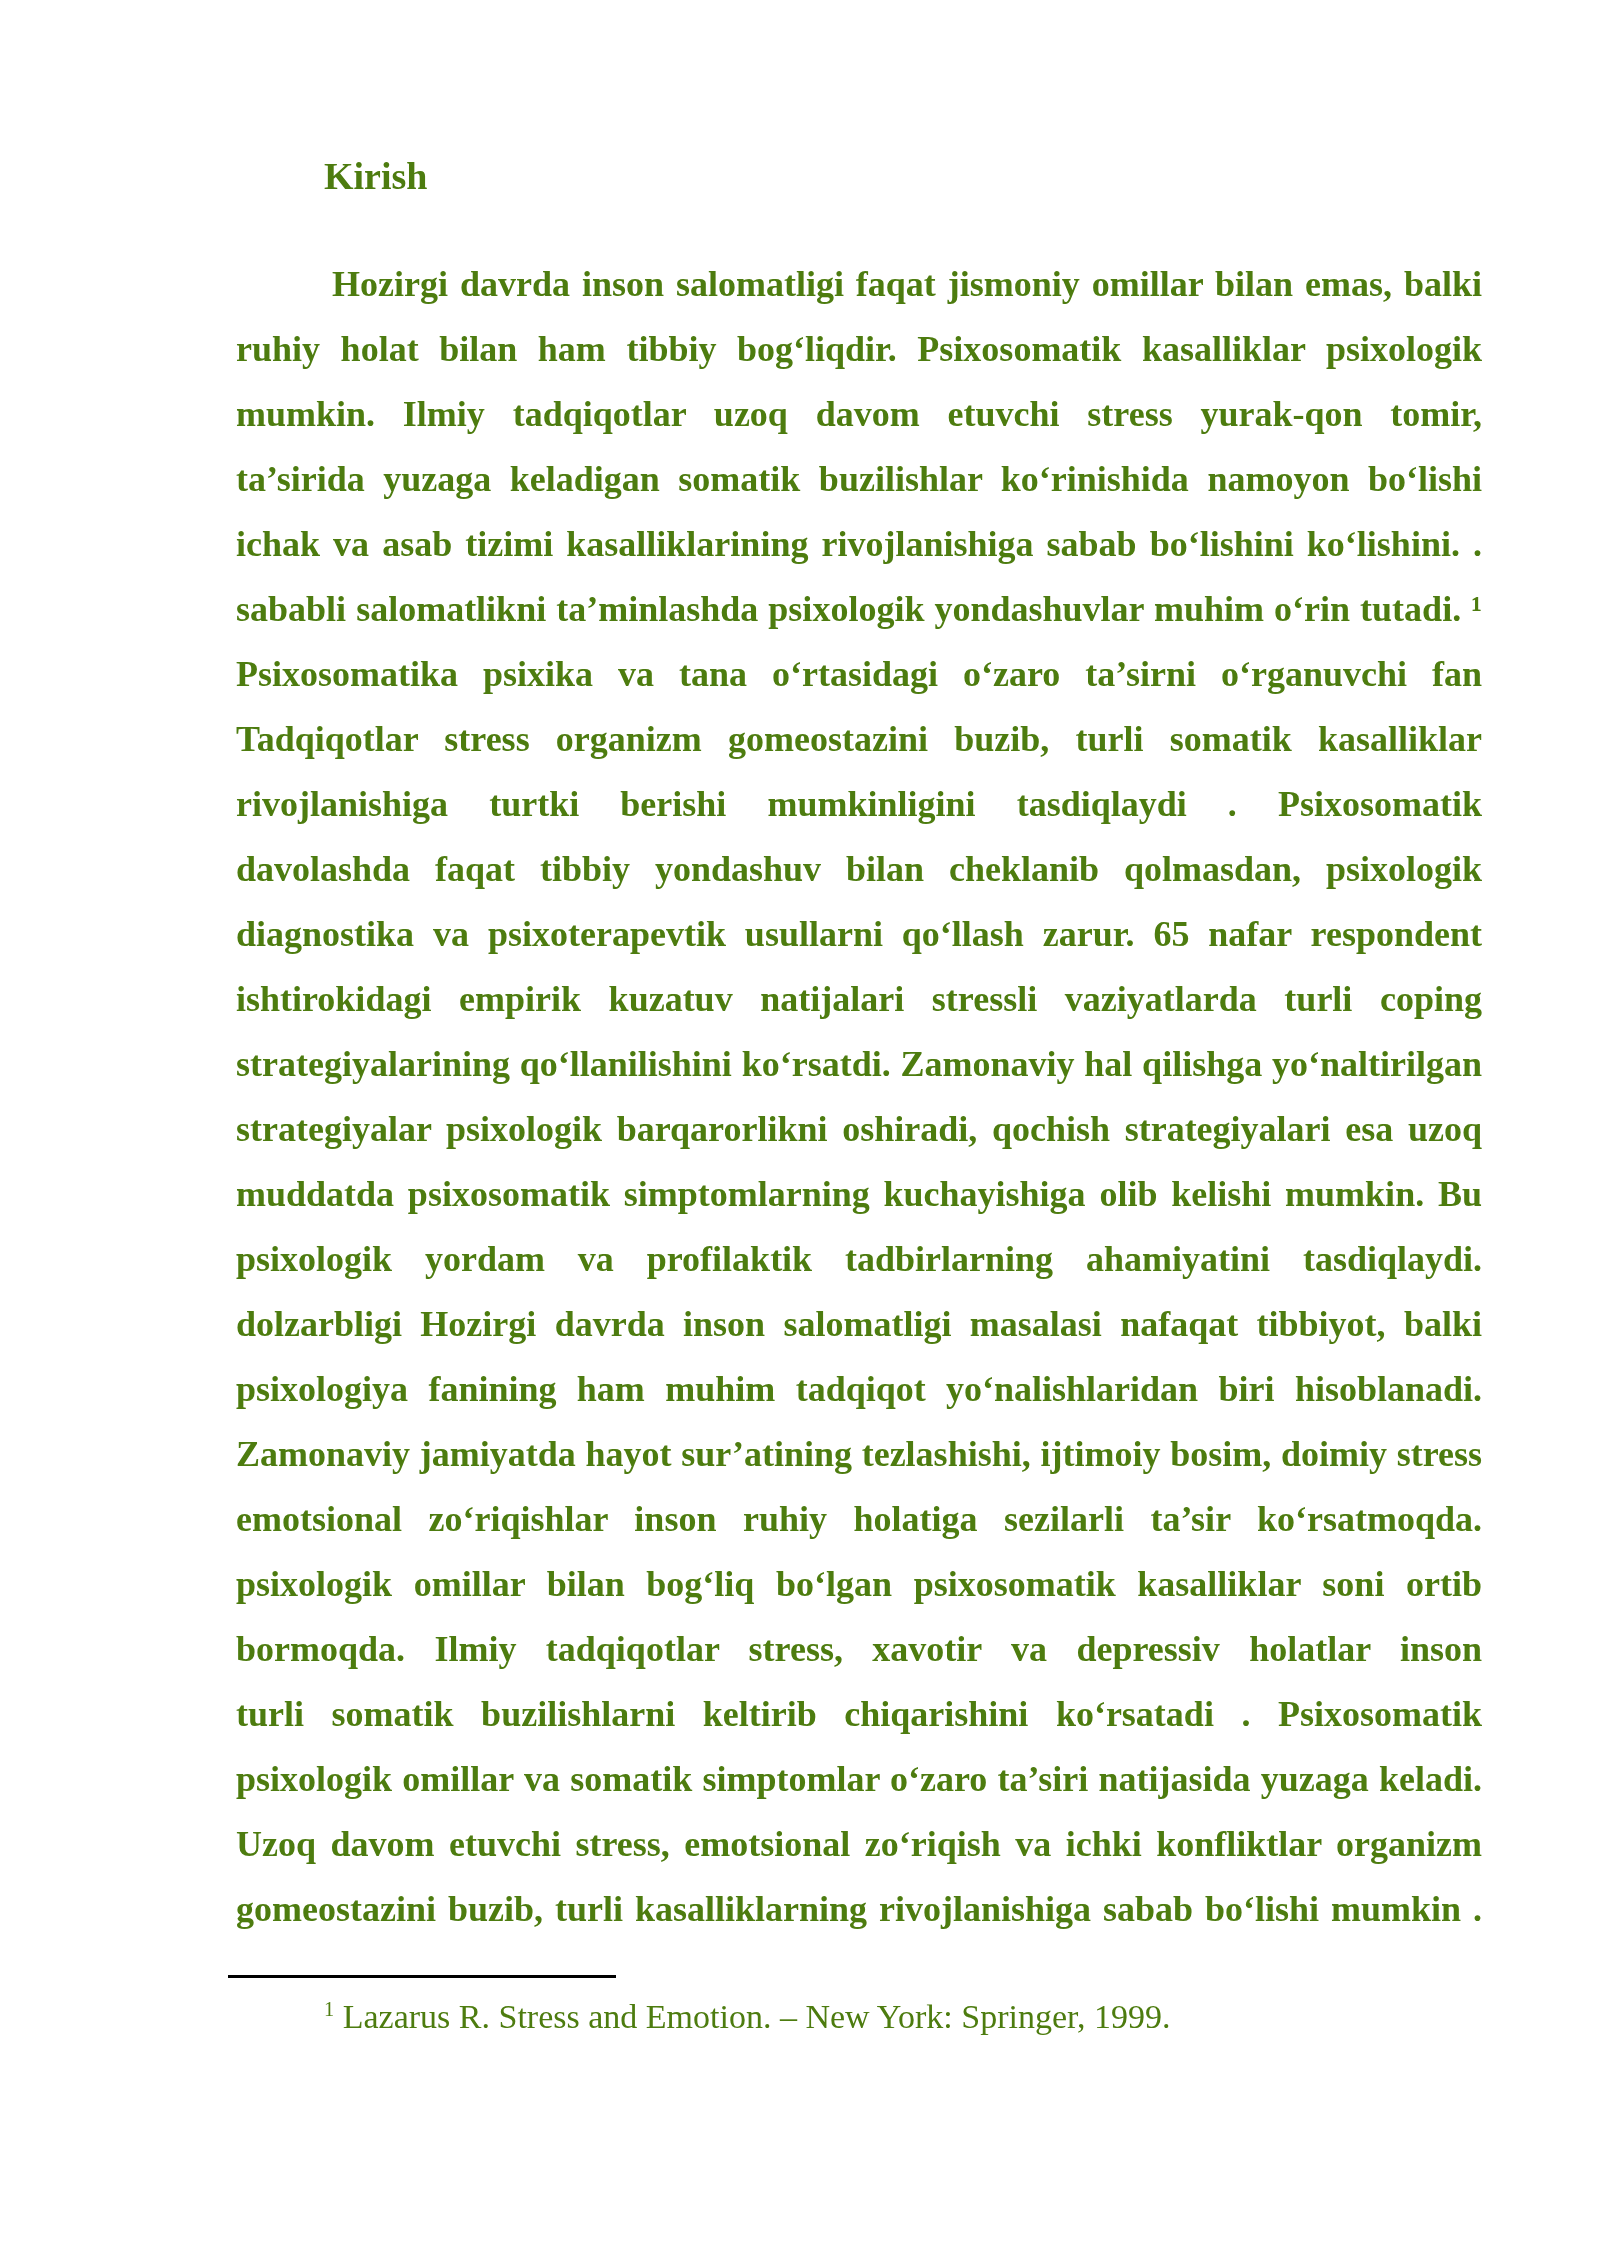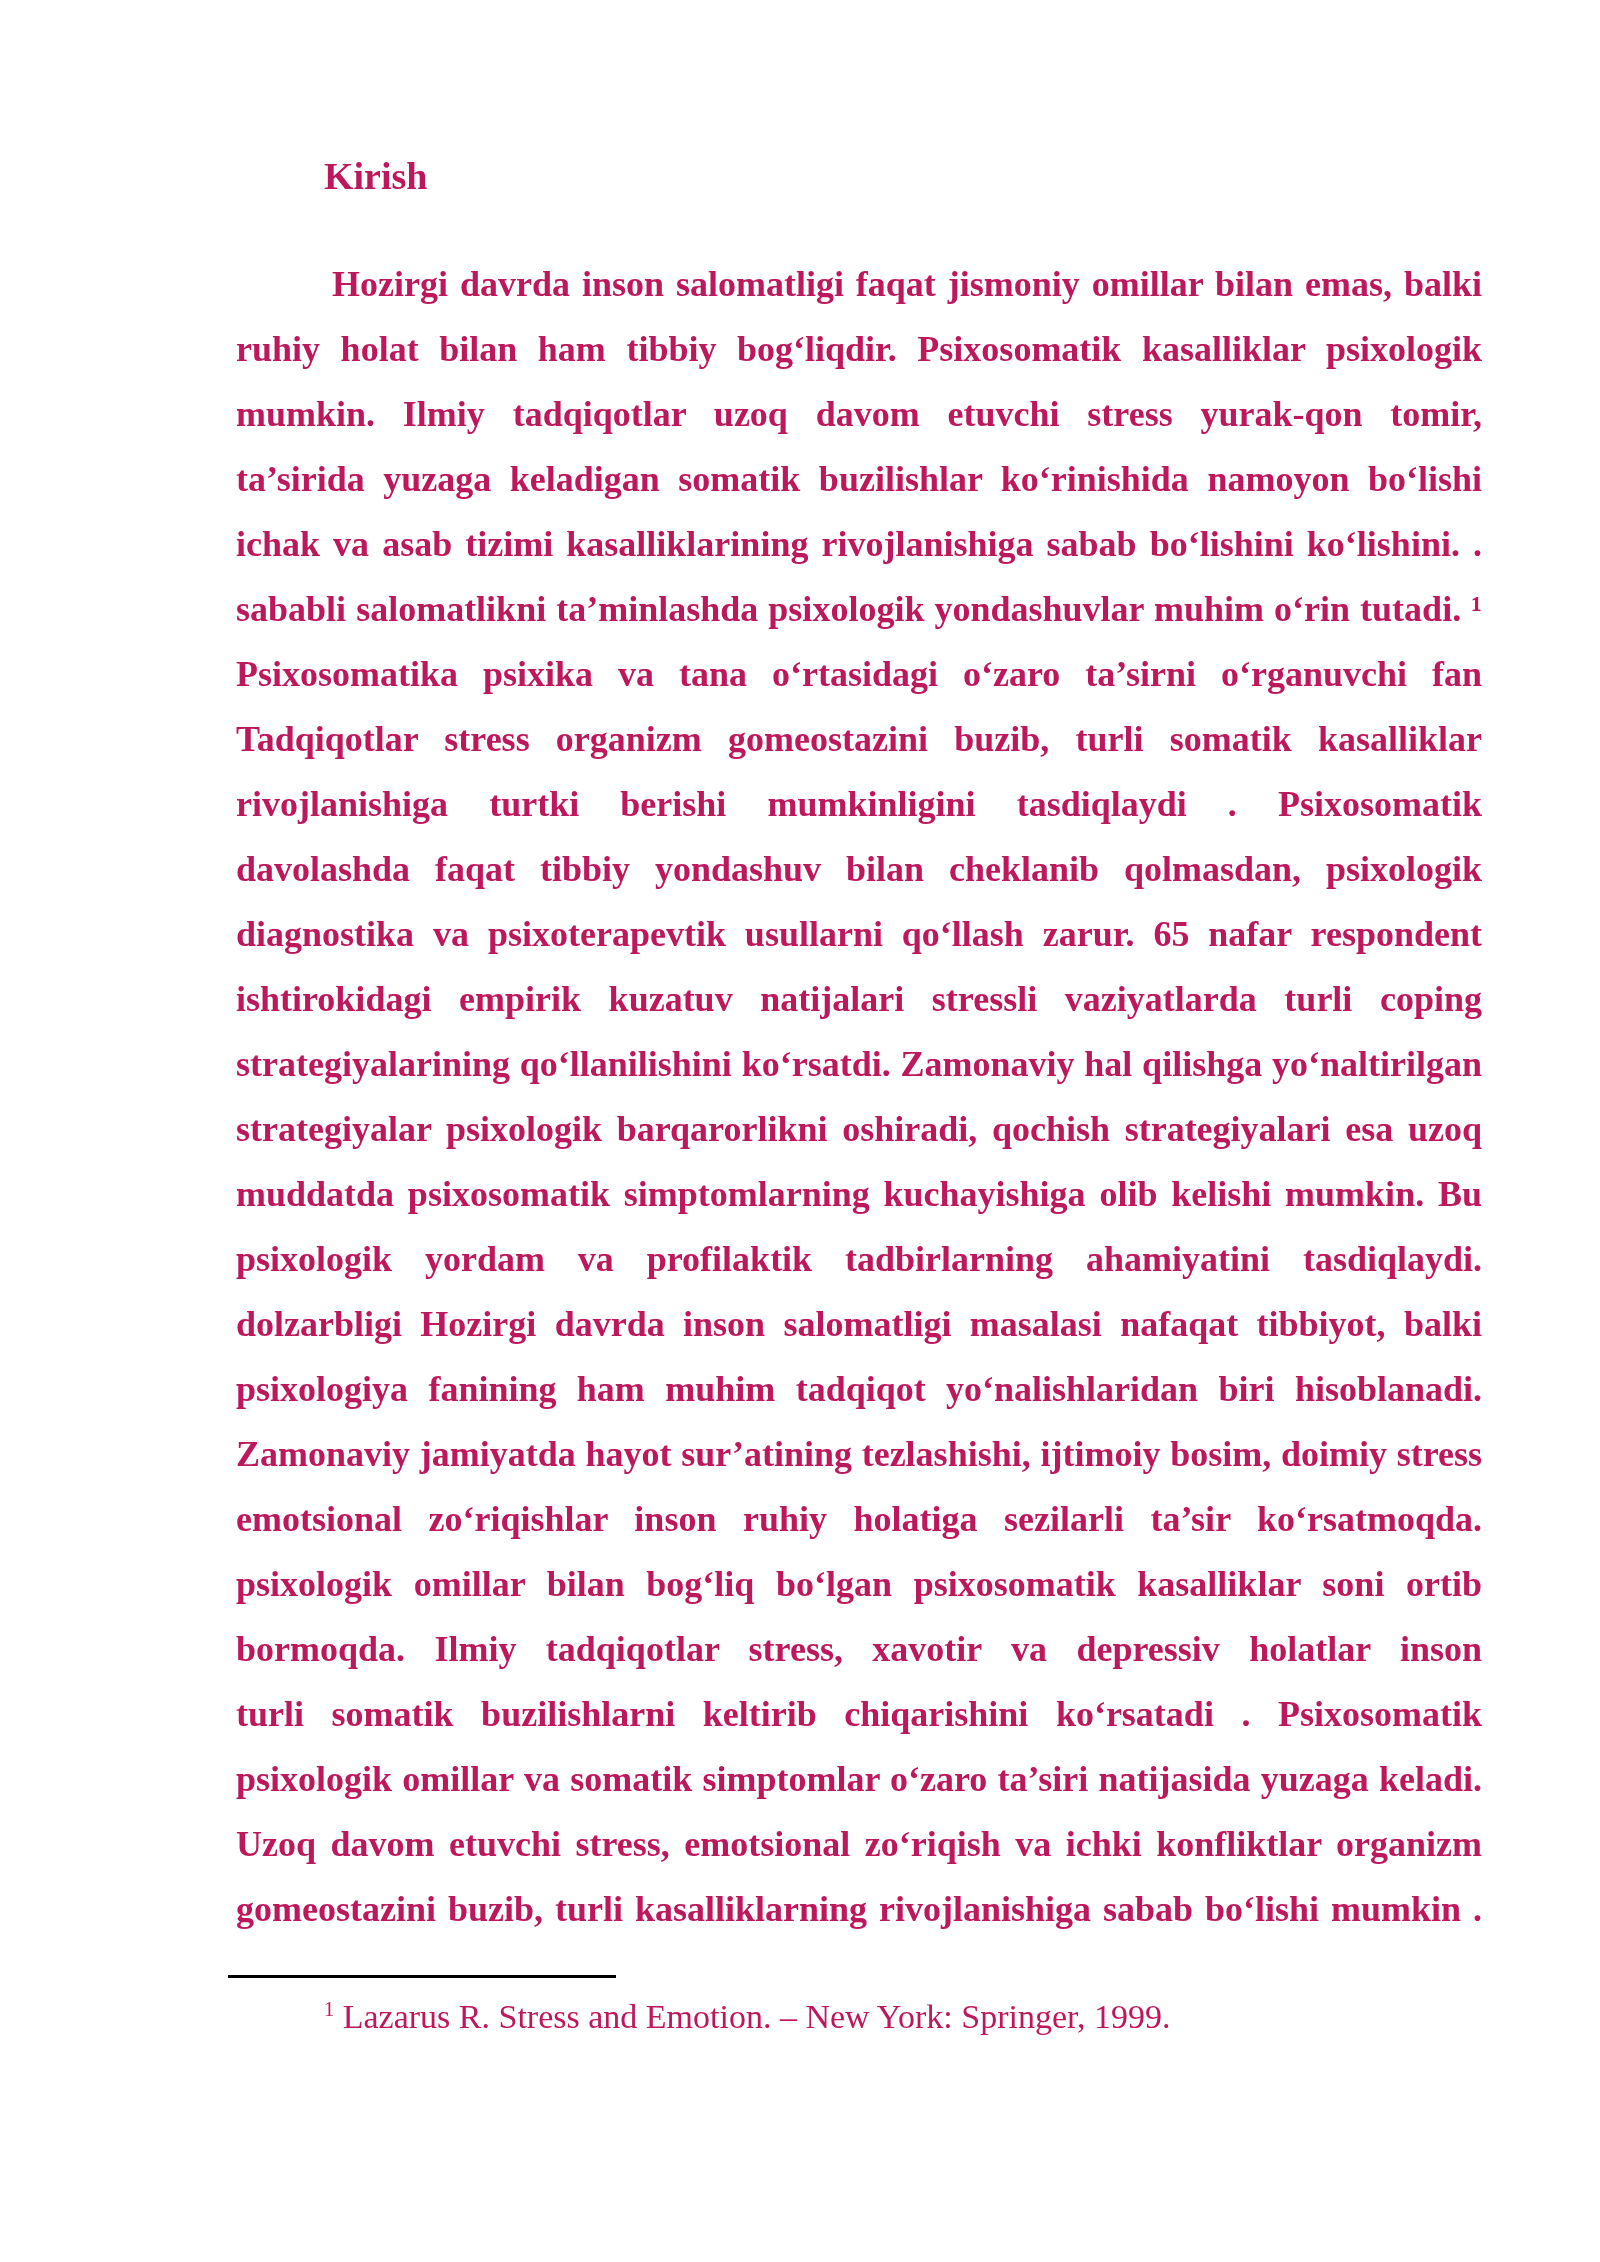--- a/index.html
+++ b/index.html
@@ -6,21 +6,21 @@
     margin: 0;
     padding: 0;
     background: #ffffff;
   }
   .page {
     position: relative;
     width: 1600px;
     height: 2262px;
     box-sizing: border-box;
     background: #ffffff;
-    color: #be185d;
+    color: #4d7c0f;
     padding: 144px 118px 0 228px;
     font-family: "Liberation Serif", "DejaVu Serif", serif;
     overflow: hidden;
   }
   .heading {
     margin: 0;
     font-size: 38px;
     font-weight: bold;
     line-height: 64px;
     text-indent: 96px;

